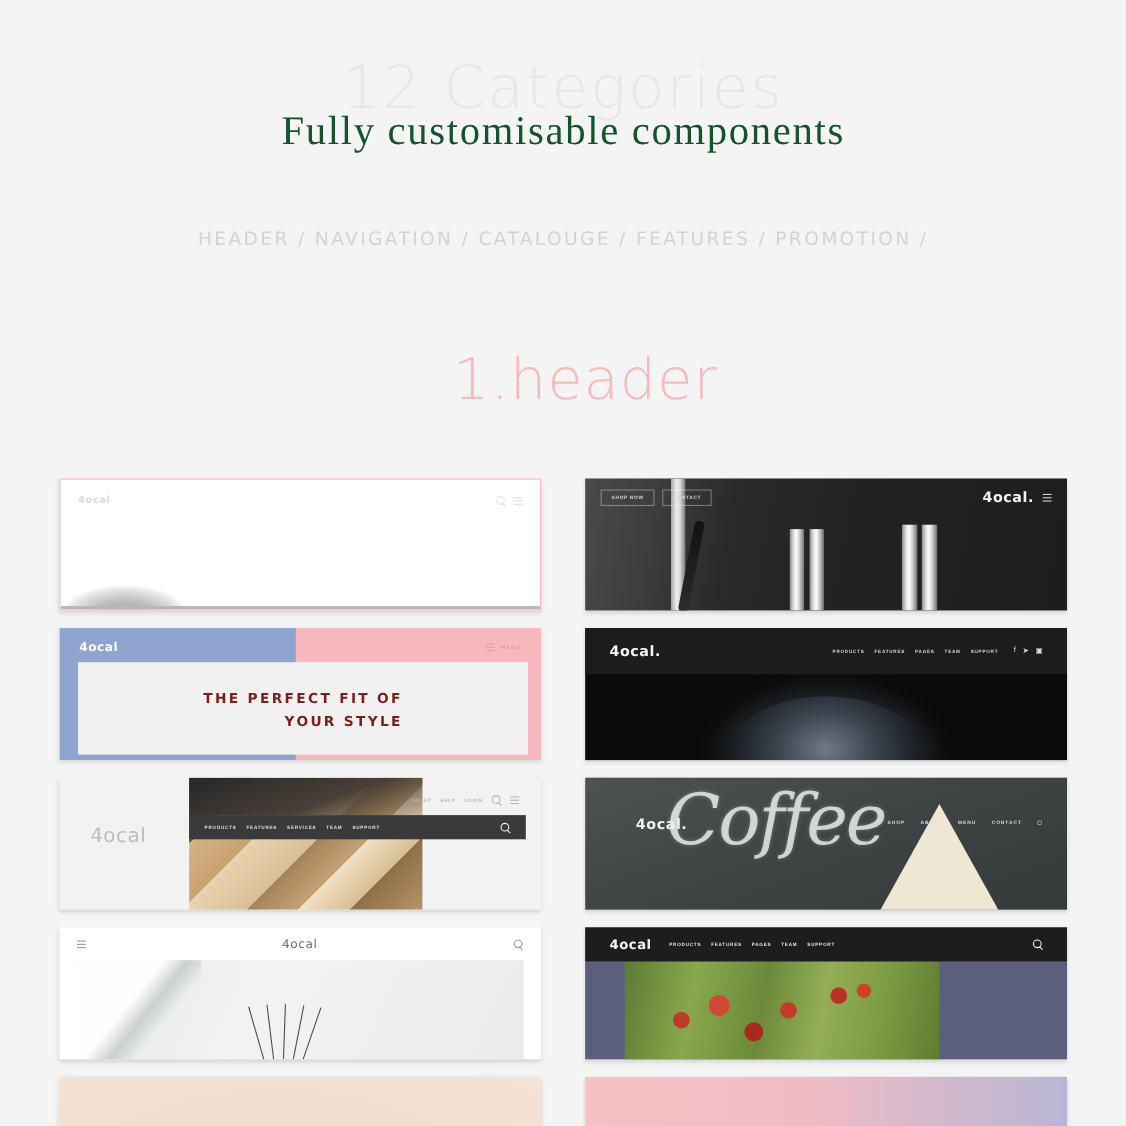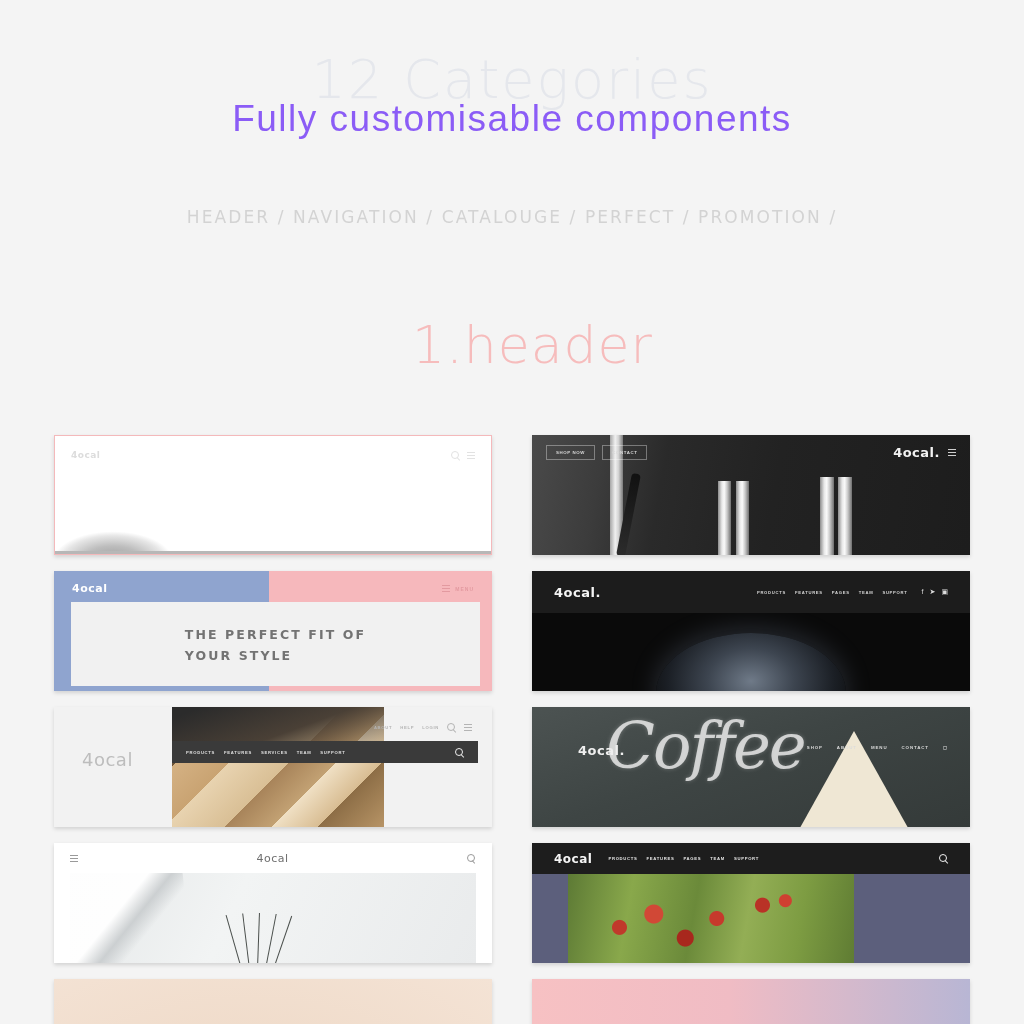--- a/index.html
+++ b/index.html
@@ -37,25 +37,25 @@
     color: #d9dde6;
     opacity: .55;
     white-space: nowrap;
     pointer-events: none;
     z-index: 0;
   }
 
   .headline {
     position: relative;
     z-index: 2;
-    font-family: Liberation Sans, sans-serif;
+    font-family: Liberation Serif, serif;
     font-size: 37px;
     font-weight: 400;
     letter-spacing: 1.5px;
-    color: #8b5cf6;
+    color: #14532d;
     margin-top: 46px;
   }
 
   .subline {
     position: relative;
     z-index: 2;
     margin-top: 54px;
     font-family: "DejaVu Sans", sans-serif;
     font-size: 17px;
     letter-spacing: 2.1px;
@@ -207,21 +207,21 @@
     background: #f6b8bc;
   }
   .c-split .inner {
     position: absolute; top: 31px; left: 17px; right: 12px; bottom: 5px;
     background: #f1f1f1;
     display: flex; align-items: center; justify-content: center;
   }
   .c-split .slogan {
     font-family: "DejaVu Sans", sans-serif;
     font-size: 12.5px; font-weight: 700; letter-spacing: 2.1px;
-    color: #737373; text-align: left; line-height: 1.65;
+    color: #7f1d1d; text-align: right; line-height: 1.65;
     margin-top: 4px;
   }
   .c-split .bar { top: 11px; padding: 0 18px; justify-content: space-between; }
   .c-split .logo { font-size: 11px; color: #ffffff; }
   .c-split .menu {
     display: flex; align-items: center; gap: 5px;
     font-size: 5px; letter-spacing: 1px; color: #e39aa0; font-weight: 700;
   }
 
   
@@ -347,21 +347,21 @@
     background: linear-gradient(90deg, #f7c1c3 0%, #f0bcc4 45%, #b8b6d4 100%);
   }
 </style>
 </head>
 <body>
 
 <div class="intro">
   <div class="watermark">12 Categories</div>
   <h1 class="headline">Fully customisable components</h1>
   <div class="subline">
-    <div>HEADER / NAVIGATION / CATALOUGE / PERFECT / PROMOTION /</div>
+    <div>HEADER / NAVIGATION / CATALOUGE / FEATURES / PROMOTION /</div>
   </div>
 </div>
 
 <div class="section-title">1.header</div>
 
 <div class="grid">
 
   <div class="card c-white">
     <div class="mountain"></div>
     <div class="shelf"></div>

